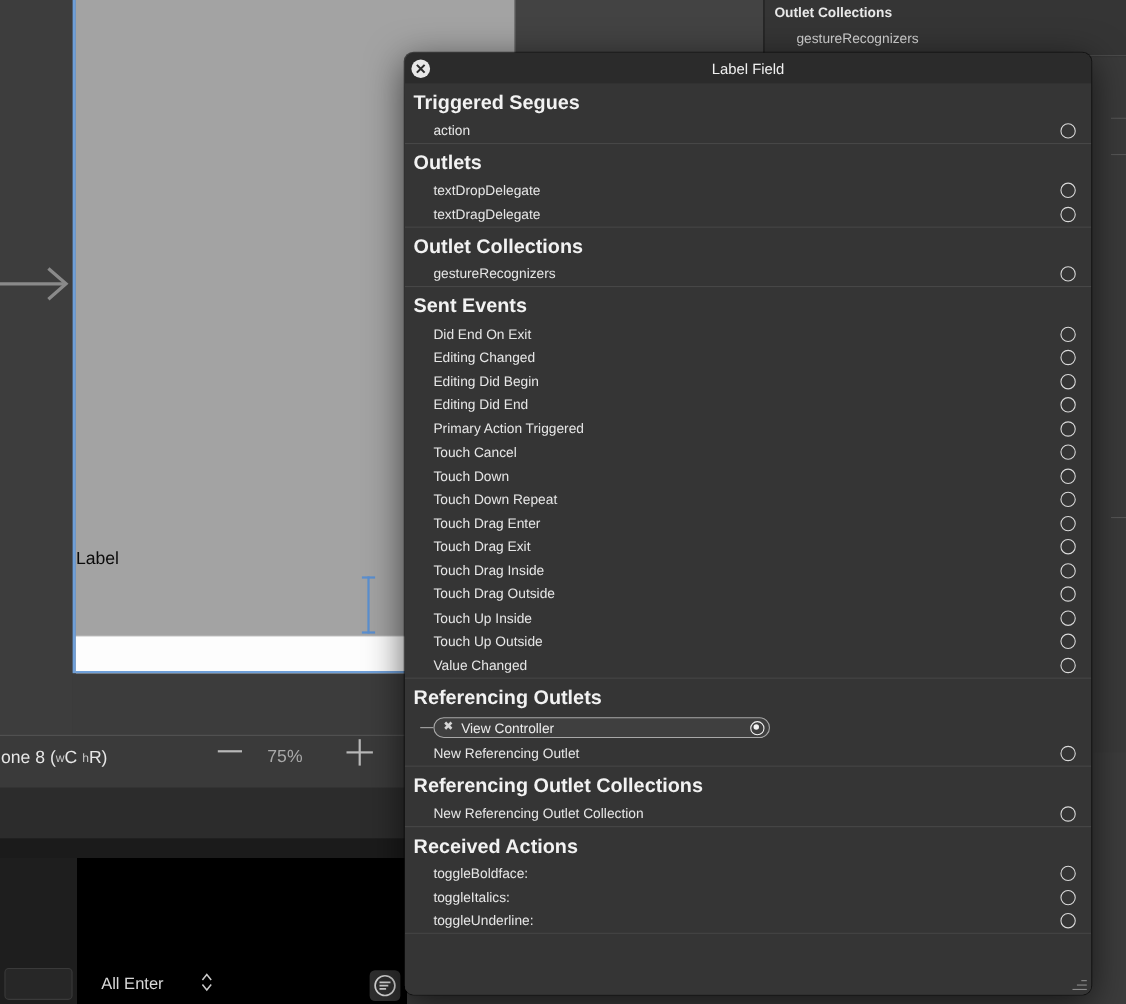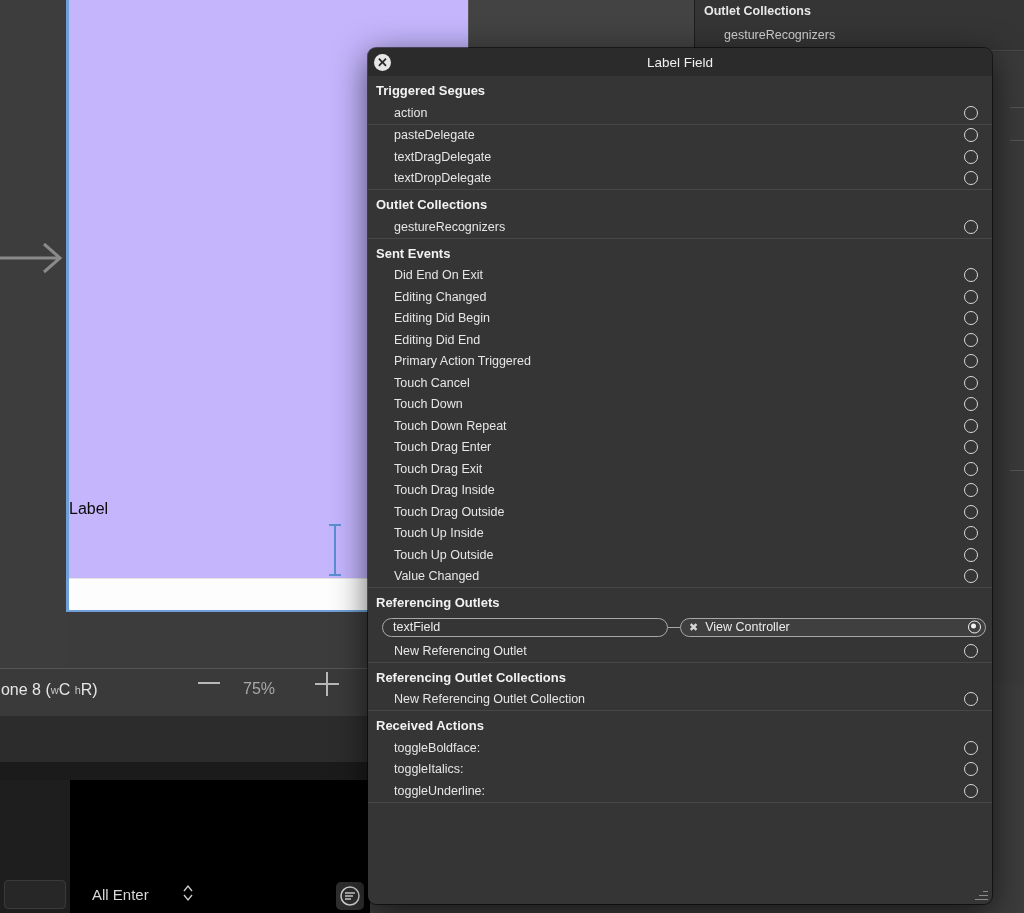--- a/index.html
+++ b/index.html
@@ -12,21 +12,21 @@
   }
 
   #root { position: relative; width: 1024px; height: 913px; }
 
   
   .bg-dark-left { position:absolute; left:0; top:0; width:66px; height:668px; background:#3d3d3d; }
   .bg-entry-arrow { position:absolute; left:0; top:238px; width:66px; height:40px; }
 
   .canvas-wrap { position:absolute; left:66px; top:0; width:402px; height:612px; }
   .canvas-sel-left { position:absolute; left:0; top:0; width:3px; height:612px; background:#6f9fd8; }
-  .canvas-white { position:absolute; left:3px; top:0; width:399px; height:612px; background:#c4b5fd; }
+  .canvas-white { position:absolute; left:3px; top:0; width:399px; height:612px; background:#a3a3a3; }
   .canvas-label { position:absolute; left:0px; top:500px; font-size:16px; color:#0b0b0b; }
   .canvas-tf-line { position:absolute; left:0px; top:578px; width:399px; height:1px; background:#e3e3e3; }
   .canvas-tf-region { position:absolute; left:0px; top:579px; width:399px; height:33px; background:#fdfdfd; }
   .canvas-sel-bottom { position:absolute; left:3px; top:610px; width:399px; height:2px; background:#6f9fd8; }
   .ibeam { position:absolute; left:265px; top:524px; width:2px; height:52px; background:#5a8fd0; }
   .ibeam:before, .ibeam:after { content:""; position:absolute; left:-5px; width:12px; height:2px; background:#5a8fd0; }
   .ibeam:before { top:0; } .ibeam:after { bottom:0; }
 
   .bg-gap-right { position:absolute; left:468px; top:0; width:226px; height:612px; background:#434343; }
   .bg-gap-line { position:absolute; left:468px; top:0; width:1px; height:612px; background:#5a5a5a; }
@@ -93,21 +93,21 @@
   .pop-close {
     position:absolute; left:6px; top:6px; width:17px; height:17px; border-radius:50%;
     background:#e7e7e7; display:flex; align-items:center; justify-content:center;
   }
   .pop-close span { color:#2b2b2b; font-size:13px; font-weight:bold; line-height:1; }
 
   .pop-body { position:relative; background:#353535; }
 
   .sect { border-bottom:1px solid #474747; }
   .sect:last-child { border-bottom:none; }
-  .sect-h { font-size:13px; font-weight:bold; color:#f2f2f2; padding:7px 0 4px 8px; }
+  .sect-h { font-size:18px; font-weight:bold; color:#f2f2f2; padding:7px 0 4px 8px; }
   .row {
     position:relative; display:flex; align-items:center;
     height:21.5px; padding-left:26px;
     font-size:12.5px; color:#e6e6e6;
   }
   .row .lbl { white-space:nowrap; }
   .dot {
     position:absolute; right:14px; top:50%; transform:translateY(-50%);
     width:14px; height:14px; border:1.7px solid #d8d8d8; border-radius:50%;
   }
@@ -289,30 +289,27 @@
     </div>
     <div class="pop-body" id="popBody">
         <div class="sect">
           <div class="sect-h">Triggered Segues</div>
           <div class="row">
             <span class="lbl">action</span>
             <div class="dot"></div>
           </div>
         </div>
         <div class="sect">
-          <div class="row">
-            <span class="lbl">pasteDelegate</span>
+          <div class="sect-h">Outlets</div>
+          <div class="row">
+            <span class="lbl">textDropDelegate</span>
             <div class="dot"></div>
           </div>
           <div class="row">
             <span class="lbl">textDragDelegate</span>
-            <div class="dot"></div>
-          </div>
-          <div class="row">
-            <span class="lbl">textDropDelegate</span>
             <div class="dot"></div>
           </div>
         </div>
         <div class="sect">
           <div class="sect-h">Outlet Collections</div>
           <div class="row">
             <span class="lbl">gestureRecognizers</span>
             <div class="dot"></div>
           </div>
         </div>
@@ -375,21 +372,20 @@
             <div class="dot"></div>
           </div>
           <div class="row">
             <span class="lbl">Value Changed</span>
             <div class="dot"></div>
           </div>
         </div>
         <div class="sect">
           <div class="sect-h">Referencing Outlets</div>
           <div class="conn-row">
-            <div class="pill-src">textField</div>
             <div class="conn-line"></div>
             <div class="pill-dst">
               <span class="pill-x">✖</span>
               <span>View Controller</span>
               <div class="pill-dot"></div>
             </div>
           </div>
           <div class="row">
             <span class="lbl">New Referencing Outlet</span>
             <div class="dot"></div>

